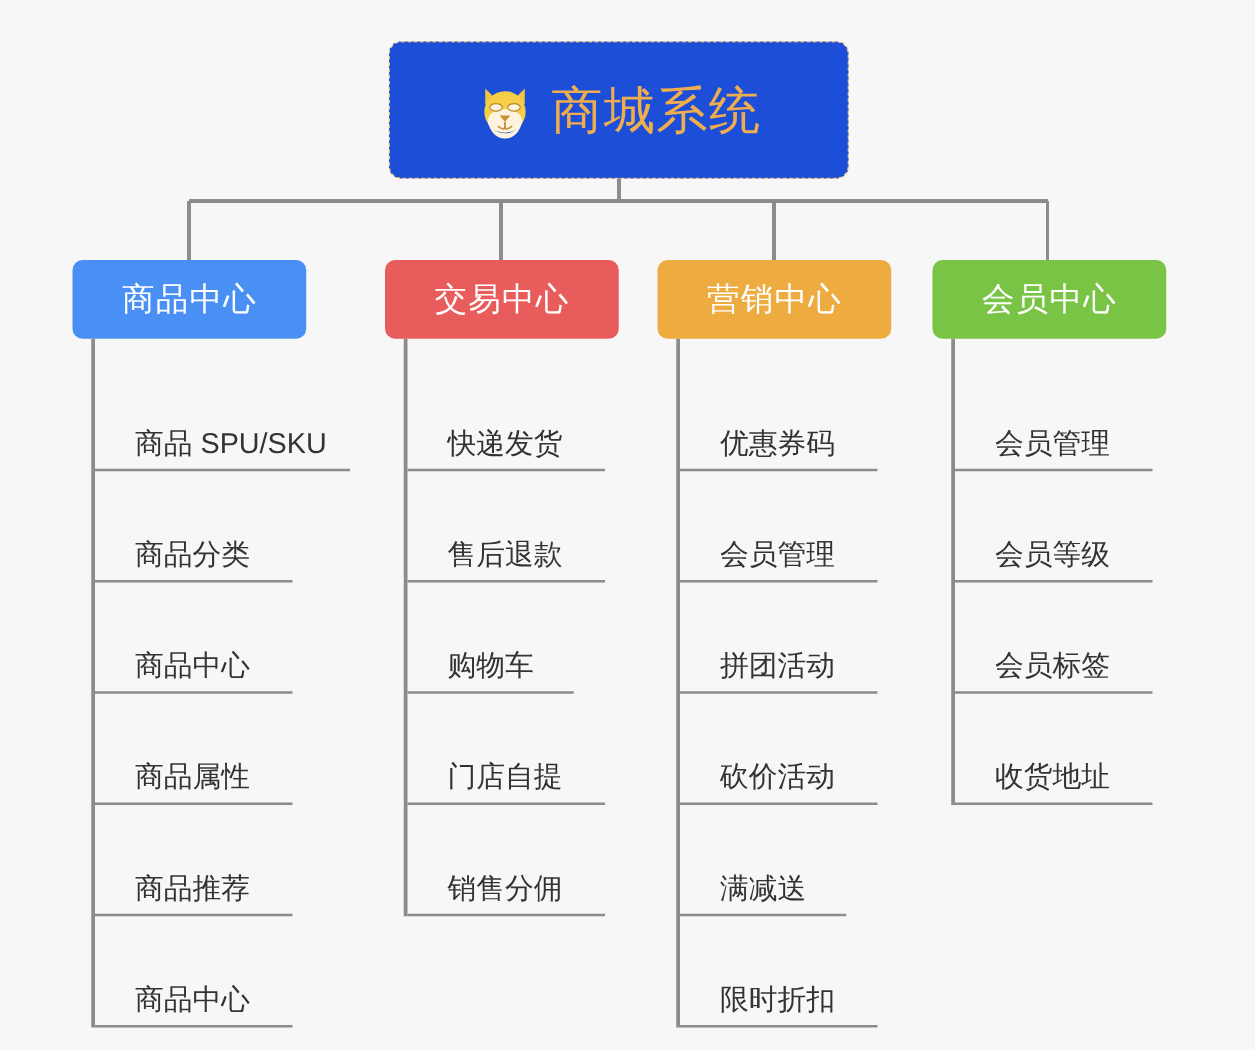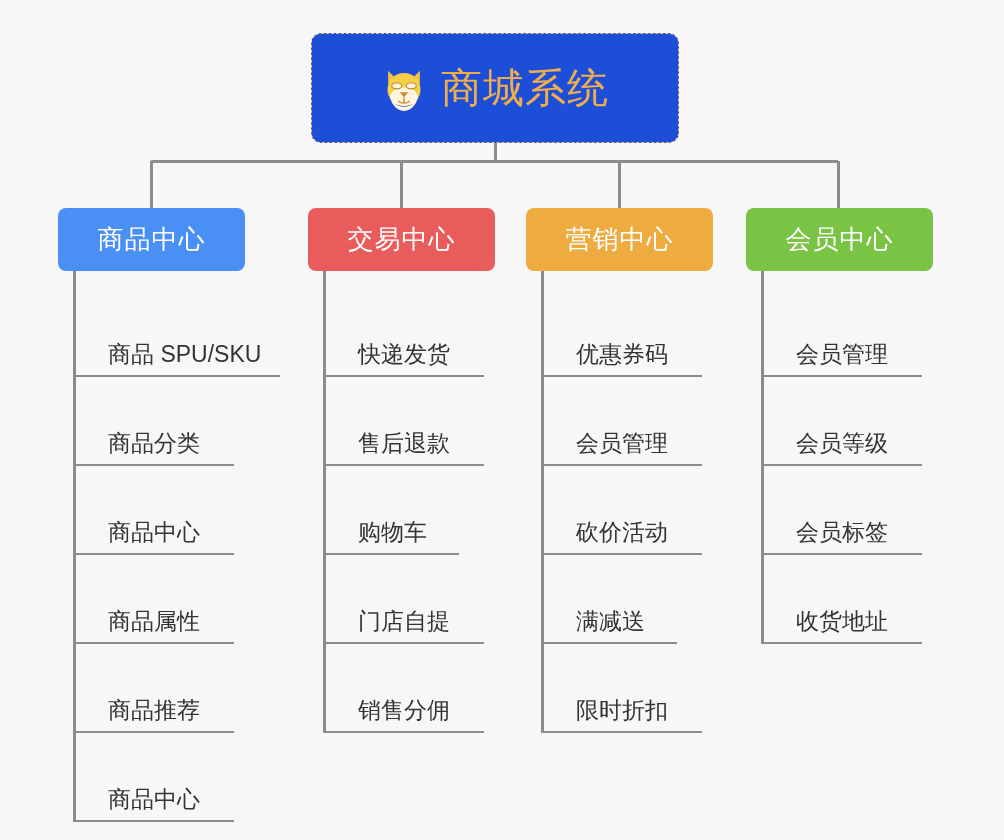--- a/index.html
+++ b/index.html
@@ -215,20 +215,24 @@
     <div class="leaf-list" style="border-left-color: rgb(140, 140, 140);">
       <div class="leaf-item">
         <span class="leaf-label">优惠券码</span>
         <span class="leaf-rule" style="width: 158px; background: rgb(140, 140, 140);"></span>
       </div>
       <div class="leaf-item">
         <span class="leaf-label">会员管理</span>
         <span class="leaf-rule" style="width: 158px; background: rgb(140, 140, 140);"></span>
       </div>
       <div class="leaf-item">
+        <span class="leaf-label">拼团活动</span>
+        <span class="leaf-rule" style="width: 158px; background: rgb(140, 140, 140);"></span>
+      </div>
+      <div class="leaf-item">
         <span class="leaf-label">砍价活动</span>
         <span class="leaf-rule" style="width: 158px; background: rgb(140, 140, 140);"></span>
       </div>
       <div class="leaf-item">
         <span class="leaf-label">满减送</span>
         <span class="leaf-rule" style="width: 133px; background: rgb(140, 140, 140);"></span>
       </div>
       <div class="leaf-item">
         <span class="leaf-label">限时折扣</span>
         <span class="leaf-rule" style="width: 158px; background: rgb(140, 140, 140);"></span>

